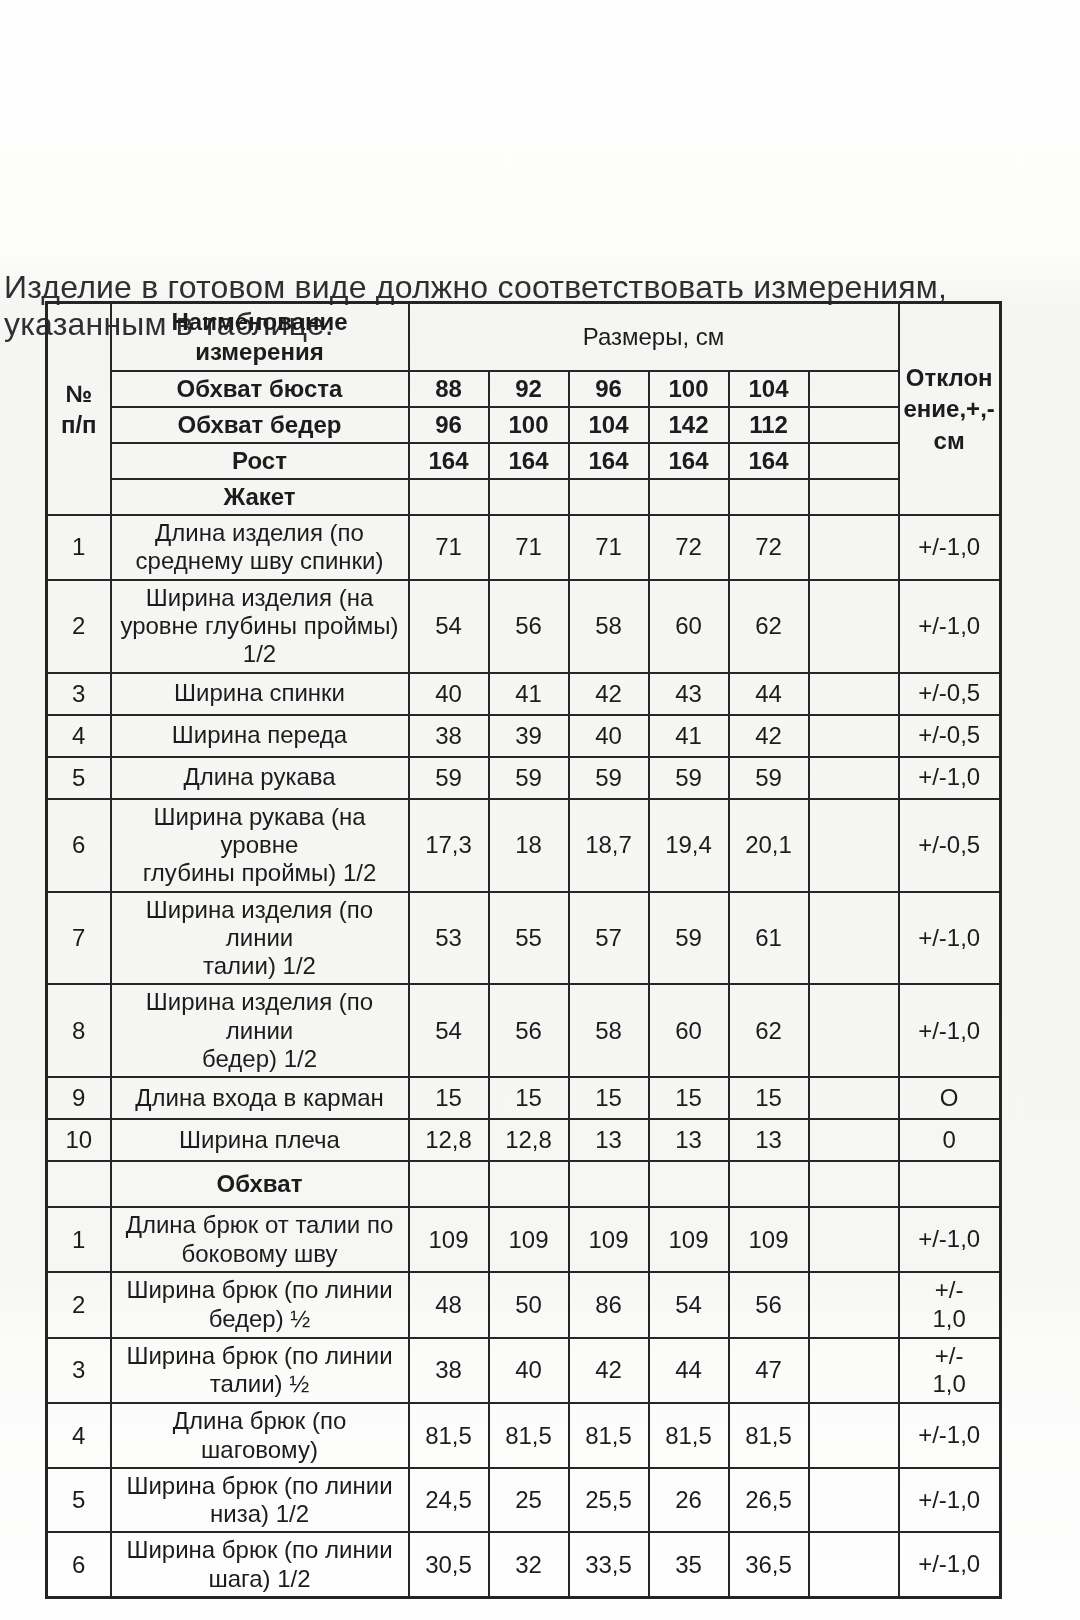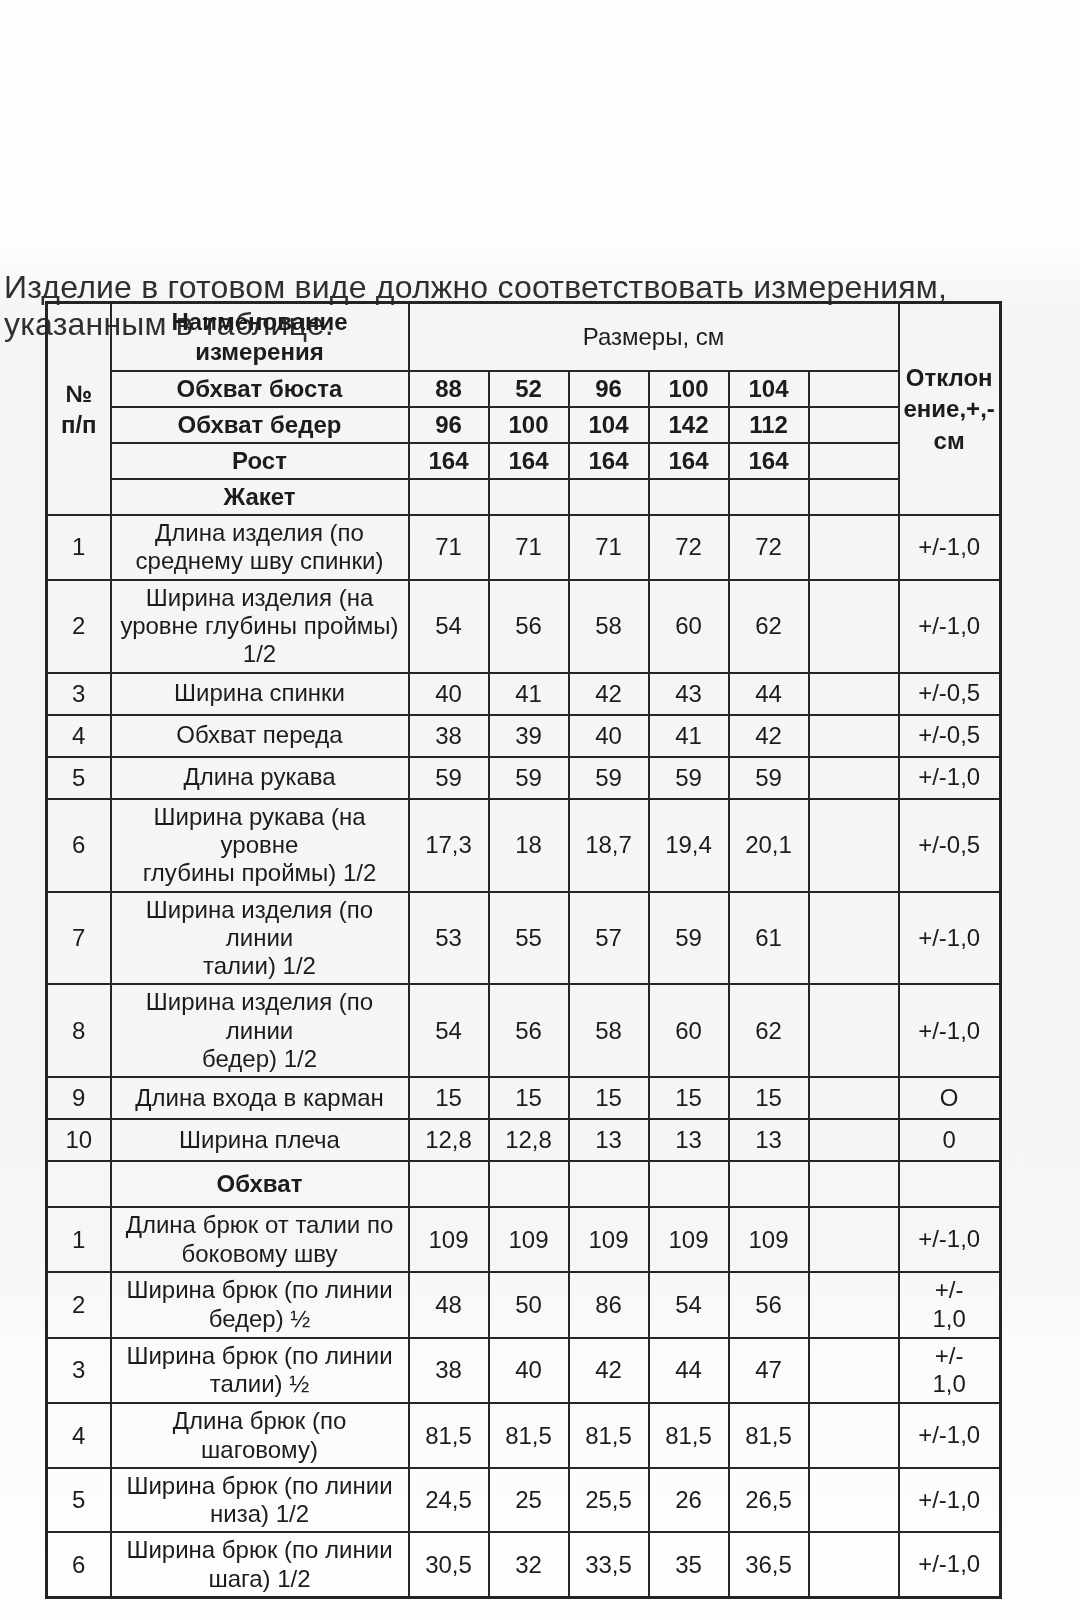--- a/index.html
+++ b/index.html
@@ -129,21 +129,21 @@
       <td class="c-name-h nb">Наименование
 измерения</td>
       <td class="c-sizes-h" colspan="6">Размеры, см</td>
       <td class="c-dev-h" rowspan="5">Отклон
 ение,+,-
 см</td>
     </tr>
     <tr>
       <td class="c-sub-label nb">Обхват бюста</td>
       <td class="c-sub-val">88</td>
-      <td class="c-sub-val">52</td>
+      <td class="c-sub-val">92</td>
       <td class="c-sub-val">96</td>
       <td class="c-sub-val">100</td>
       <td class="c-sub-val">104</td>
       <td class="c-sub-val"></td>
     </tr>
     <tr>
       <td class="c-sub-label nb">Обхват бедер</td>
       <td class="c-sub-val">96</td>
       <td class="c-sub-val">100</td>
       <td class="c-sub-val">104</td>
@@ -201,21 +201,21 @@
       <td>40</td>
       <td>41</td>
       <td>42</td>
       <td>43</td>
       <td>44</td>
       <td></td>
       <td class="c-dev">+/-0,5</td>
     </tr>
     <tr class="dr">
       <td class="c-num">4</td>
-      <td class="c-name">Обхват переда</td>
+      <td class="c-name">Ширина переда</td>
       <td>38</td>
       <td>39</td>
       <td>40</td>
       <td>41</td>
       <td>42</td>
       <td></td>
       <td class="c-dev">+/-0,5</td>
     </tr>
     <tr class="dr">
       <td class="c-num">5</td>

